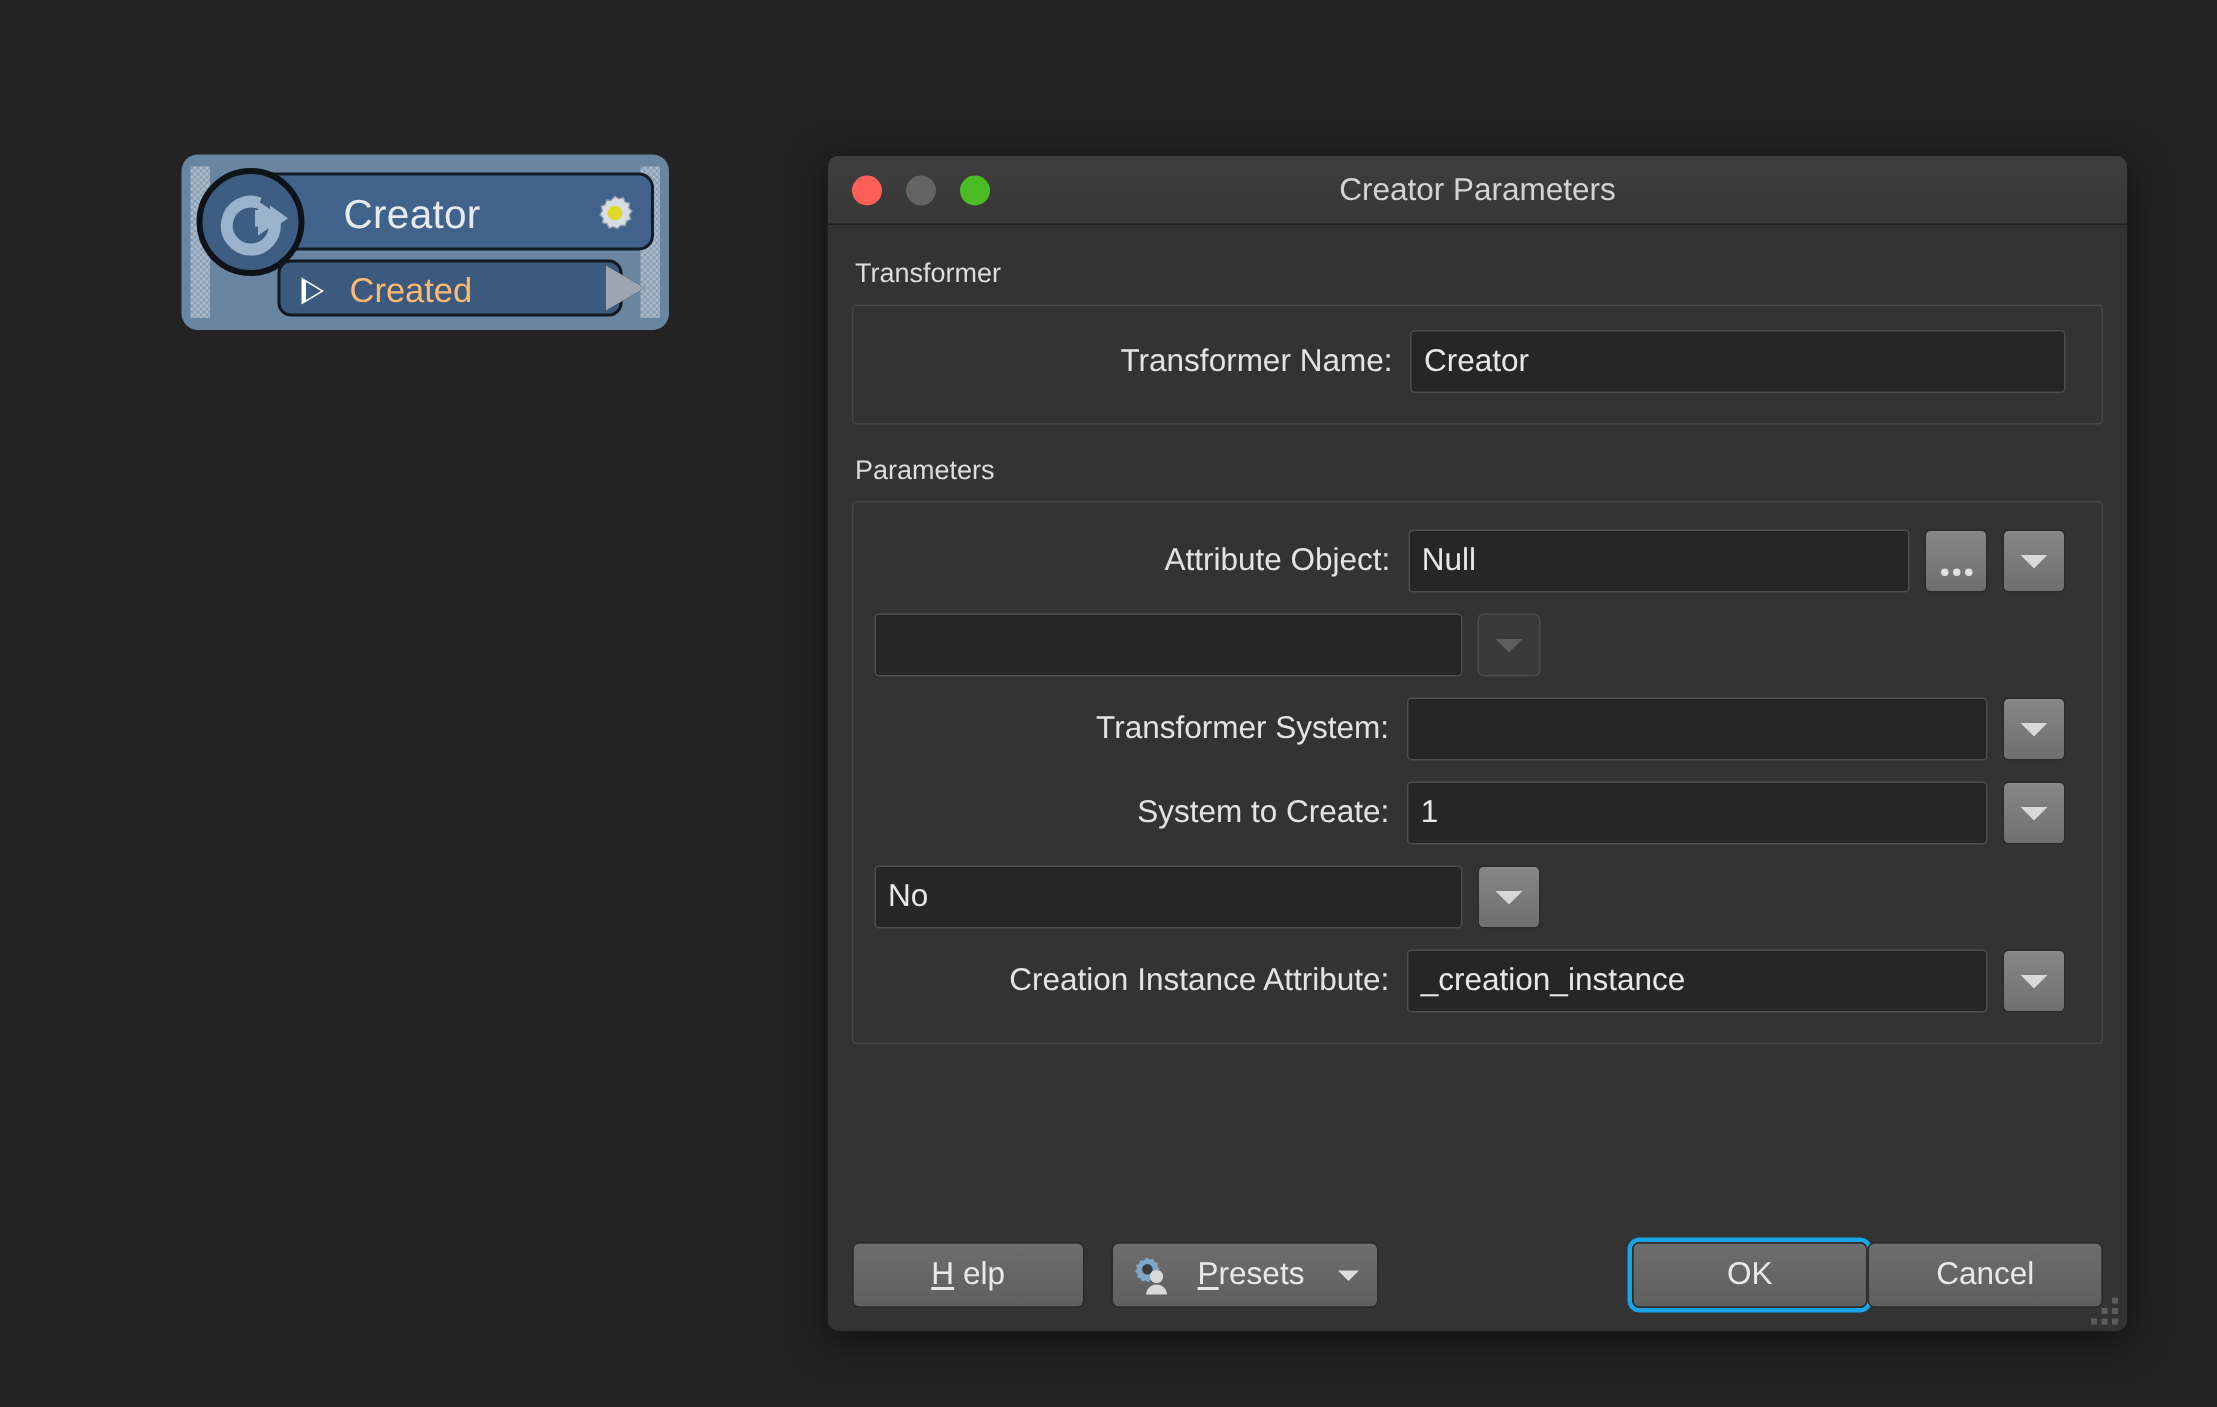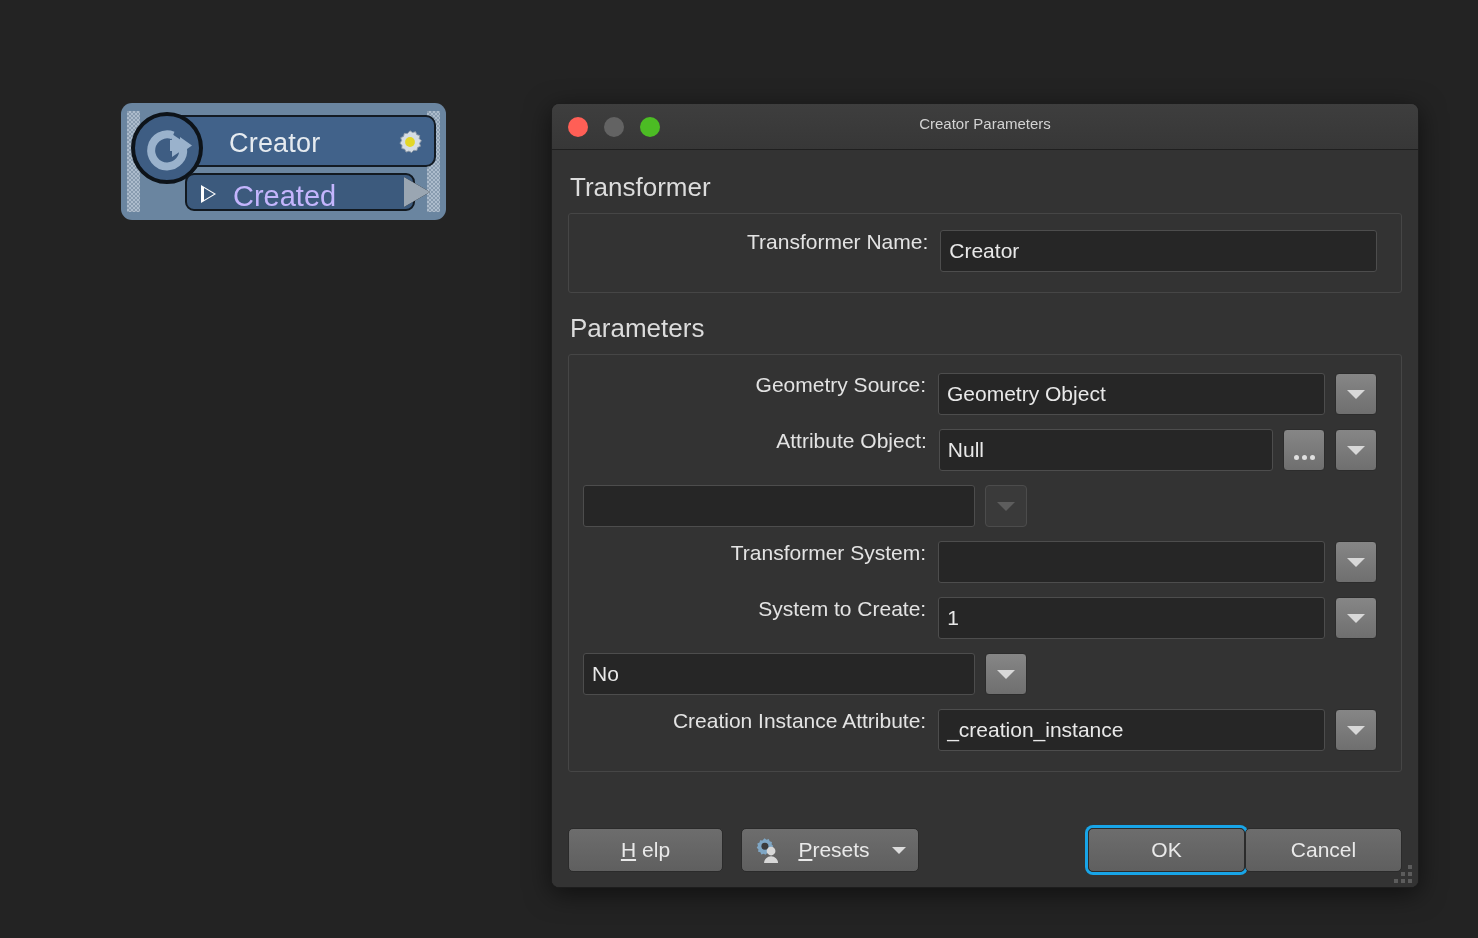--- a/index.html
+++ b/index.html
@@ -55,21 +55,21 @@
 
   .node-outport {
     position: absolute; left: 64px; top: 70px;
     width: 230px; height: 38px;
     background: #3c5a7d;
     border: 2px solid #121920;
     border-radius: 9px;
   }
   .node-outport-label {
     position: absolute; left: 46px; top: 5px;
-    font-size: 29px; color: #c4b5fd;
+    font-size: 23px; color: #fdba74;
   }
   .node-outport-tri {
     position: absolute; left: 14px; top: 10px;
     width: 0; height: 0;
     border-left: 15px solid #ffffff;
     border-top: 9px solid transparent;
     border-bottom: 9px solid transparent;
   }
   .node-outport-tri::after {
     content:''; position:absolute; left:-12px; top:-6px;
@@ -104,44 +104,44 @@
     border-bottom: 1px solid #1f1f1f;
   }
   .traffic { position: absolute; top: 13px; display: flex; gap: 16px; left: 16px; }
   .tl { width: 20px; height: 20px; border-radius: 50%; }
   .tl.red { background: #ff5f56; }
   .tl.gray { background: #636363; }
   .tl.green { background: #4cbc24; }
   .titlebar-title {
     position: absolute; left: 0; right: 0; top: 11px;
     text-align: center;
-    font-size: 15px; color: #d3d3d3;
+    font-size: 21px; color: #d3d3d3;
   }
 
   .dialog-body {
     position: relative;
     height: 739px;
     background: #333333;
     padding: 20px 16px 0 16px;
   }
 
   .section-title {
-    font-size: 26px; color: #dcdcdc;
+    font-size: 18px; color: #dcdcdc;
     margin: 2px 0 10px 2px;
   }
   .group-box {
     border: 1px solid #464646;
     border-radius: 3px;
     background: #333333;
   }
   .group-transformer { padding: 16px 24px 20px 14px; margin-bottom: 20px; }
   .group-params { padding: 18px 24px 20px 14px; }
 
   .prow {
-    display: flex; 
+    display: flex; align-items: center;
     margin-bottom: 14px;
   }
   .prow:last-child { margin-bottom: 0; }
   .plabel {
     width: 360px; text-align: right; padding-right: 12px;
     font-size: 21px; color: #e3e3e3;
     white-space: nowrap;
   }
   .plabel.disabled { color: #7d7d7d; }
 
@@ -282,27 +282,20 @@
         <div class="prow">
           <div class="plabel">Transformer Name:</div>
           <div class="pfield w-name">Creator</div>
         </div>
       </div>
 
       <div class="section-title">Parameters</div>
 
       <div class="group-box group-params">
 
-        <div class="prow">
-          <div class="plabel">Geometry Source:</div>
-          <div class="pfield combo w-full">Geometry Object</div>
-          <div class="sqbtn">
-            <span class="caret"></span>
-          </div>
-        </div>
 
         <div class="prow">
           <div class="plabel">Attribute Object:</div>
           <div class="pfield w-short">Null</div>
           <div class="sqbtn">
             <span class="dots">
                 <i></i>
                 <i></i>
                 <i></i>
               </span>

